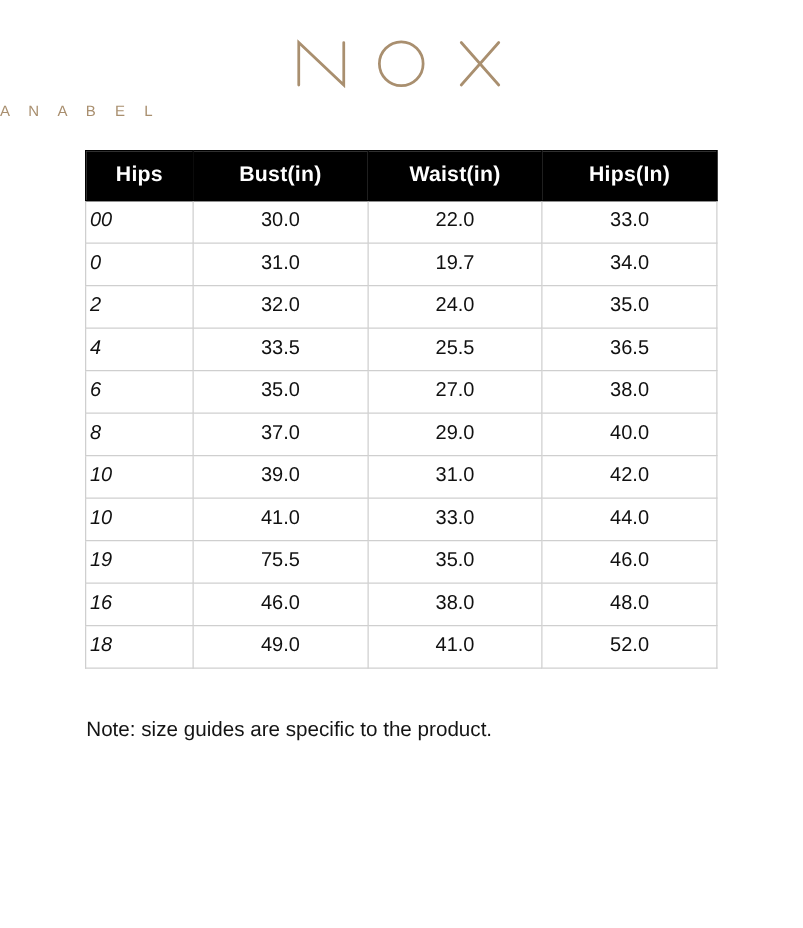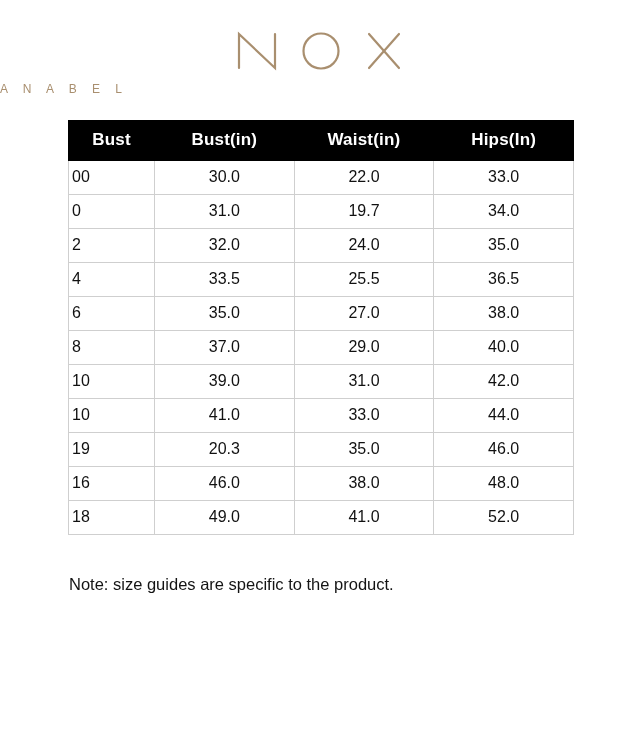--- a/index.html
+++ b/index.html
@@ -67,20 +67,21 @@
     border: 1px solid #cfcfcf;
     color: #111111;
     height: 18px;
   }
   table.size-table tbody td.size-cell {
     text-align: left;
     padding-left: 3px;
   }
   table.size-table tbody tr td:first-child {
     border-left: 1px solid #cfcfcf;
+    font-style: italic;
   }
   table.size-table tbody tr:last-child td {
     border-bottom: 1px solid #cfcfcf;
   }
 
   
   .note {
     margin: 40px auto 0 auto;
     width: 506px;
     font-size: 16.5px;
@@ -106,21 +107,21 @@
         <path d="M178 10 L148 44"></path>
       </g>
     </svg>
     <div class="logo-sub">A N A B E L</div>
   </div>
 
   <div class="table-wrap">
     <table class="size-table">
       <thead>
         <tr>
-          <th class="col-size">Bust</th>
+          <th class="col-size">Hips</th>
           <th>Bust(in)</th>
           <th>Waist(in)</th>
           <th>Hips(In)</th>
         </tr>
       </thead>
       <tbody>
         <tr>
           <td class="size-cell">00</td>
           <td>30.0</td>
           <td>22.0</td>
@@ -163,21 +164,21 @@
           <td>42.0</td>
         </tr>
         <tr>
           <td class="size-cell">10</td>
           <td>41.0</td>
           <td>33.0</td>
           <td>44.0</td>
         </tr>
         <tr>
           <td class="size-cell">19</td>
-          <td>20.3</td>
+          <td>75.5</td>
           <td>35.0</td>
           <td>46.0</td>
         </tr>
         <tr>
           <td class="size-cell">16</td>
           <td>46.0</td>
           <td>38.0</td>
           <td>48.0</td>
         </tr>
         <tr>

